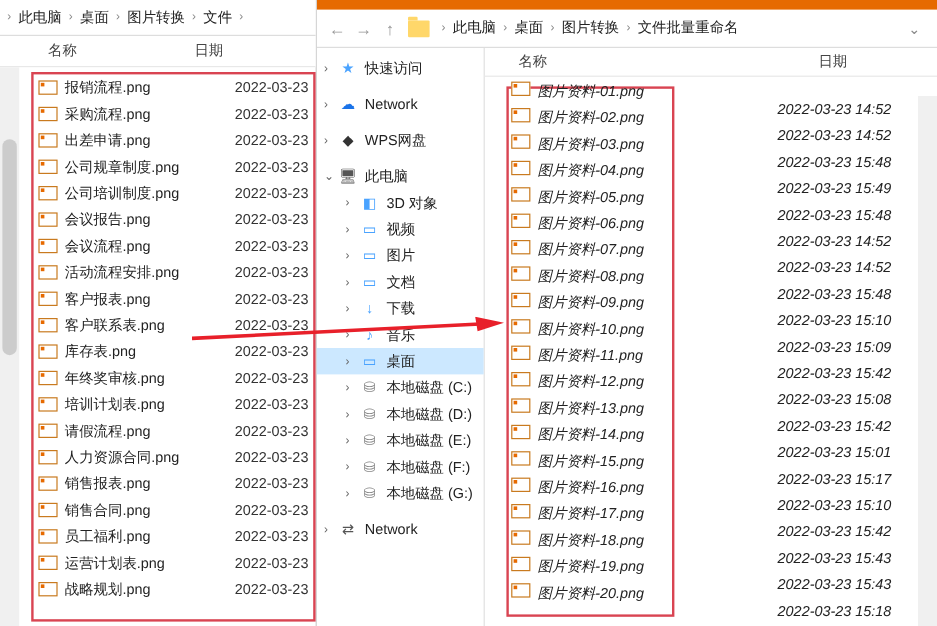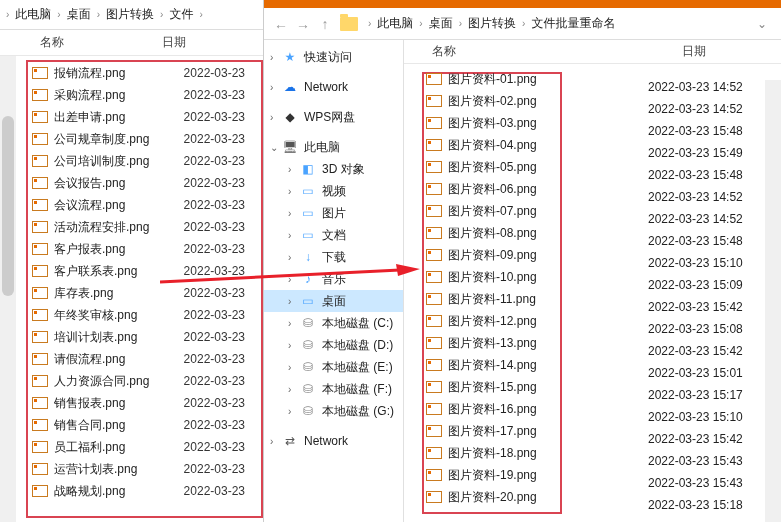--- a/index.html
+++ b/index.html
@@ -14,21 +14,21 @@
 .left-breadcrumb .crumb { padding: 0 4px; cursor: pointer; }
 .left-breadcrumb .sep { color: #888; font-size: 10px; padding: 0 2px; }
 .left-header { height: 26px; border-bottom: 1px solid #e8e8e8; display: flex; align-items: center; background: #fff; }
 .left-header .col { padding: 0 10px; color: #444; }
 .left-header .col-name { width: 152px; }
 .left-files { flex: 1; overflow: hidden; border: 2px solid #d94452; margin: 4px 0 4px 26px; }
 .left-files .row { display: flex; align-items: center; height: 22px; }
 .left-files .icon { width: 16px; height: 12px; margin: 0 6px 0 4px; background: #fff; border: 1px solid #c97a1f; position: relative; }
 .left-files .icon::before { content: ""; position: absolute; left: 1px; top: 1px; width: 3px; height: 3px; background: #e66a00; }
 .left-files .fname { flex: 1; font-size: 12px; }
-.left-files .fdate { font-size: 12px; color: #333; padding-right: 16px; }
+.left-files .fdate { font-size: 12px; color: #333; padding-right: 4px; }
 .left-pane .scroll-track { position: absolute; left: 0; top: 56px; bottom: 0; width: 16px; background: #f0f0f0; }
 .left-pane .scroll-thumb { position: absolute; left: 2px; top: 60px; width: 12px; height: 180px; background: #ccc; border-radius: 6px; }
 
 
 .right-pane { flex: 1; display: flex; flex-direction: column; }
 .right-breadcrumb { height: 32px; border-bottom: 1px solid #ddd; display: flex; align-items: center; padding: 0 6px; margin-top: 8px; }
 .right-breadcrumb .nav-icon { width: 22px; text-align: center; color: #999; font-size: 14px; }
 .right-breadcrumb .folder-icon { width: 18px; height: 14px; background: #ffd76a; border-radius: 1px; margin: 0 8px 0 4px; position: relative; }
 .right-breadcrumb .folder-icon::before { content:""; position:absolute; top:-3px; left:0; width:8px; height:3px; background:#ffd76a; border-radius:1px 1px 0 0; }
 .right-breadcrumb .crumb { padding: 0 4px; cursor: pointer; }
@@ -59,21 +59,21 @@
 .tree .ticon.net { color: #555; }
 .tree .label { flex: 1; }
 
 
 .rlist { flex: 1; display: flex; flex-direction: column; position: relative; }
 .rlist-header { height: 24px; border-bottom: 1px solid #e8e8e8; display: flex; align-items: center; }
 .rlist-header .col { padding: 0 10px; color: #444; }
 .rlist-header .col-name { width: 218px; padding-left: 28px; }
 .rlist-box { border: 2px solid #d94452; margin: 4px 0 4px 18px; width: 140px; position: absolute; top: 28px; bottom: 4px; }
 .rlist-rows { padding-top: 4px; }
-.rlist-rows .row { display: flex; align-items: center; height: 22px; }
+.rlist-rows .row { display: flex; align-items: flex-start; height: 22px; font-style: italic; }
 .rlist-rows .icon { width: 16px; height: 12px; margin: 0 6px 0 22px; background: #fff; border: 1px solid #c97a1f; position: relative; z-index: 2; }
 .rlist-rows .icon::before { content: ""; position: absolute; left: 1px; top: 1px; width: 3px; height: 3px; background: #e66a00; }
 .rlist-rows .fname { width: 180px; z-index: 2; }
 .rlist-rows .fdate { padding-left: 20px; margin-top: 16px; }
 
 
 .arrow-svg { position: absolute; left: 160px; top: 264px; width: 260px; height: 24px; z-index: 30; pointer-events: none; }
 
 .right-pane .scroll-track-r { position: absolute; right: 0; top: 40px; bottom: 0; width: 16px; background: #f0f0f0; }
 </style>

